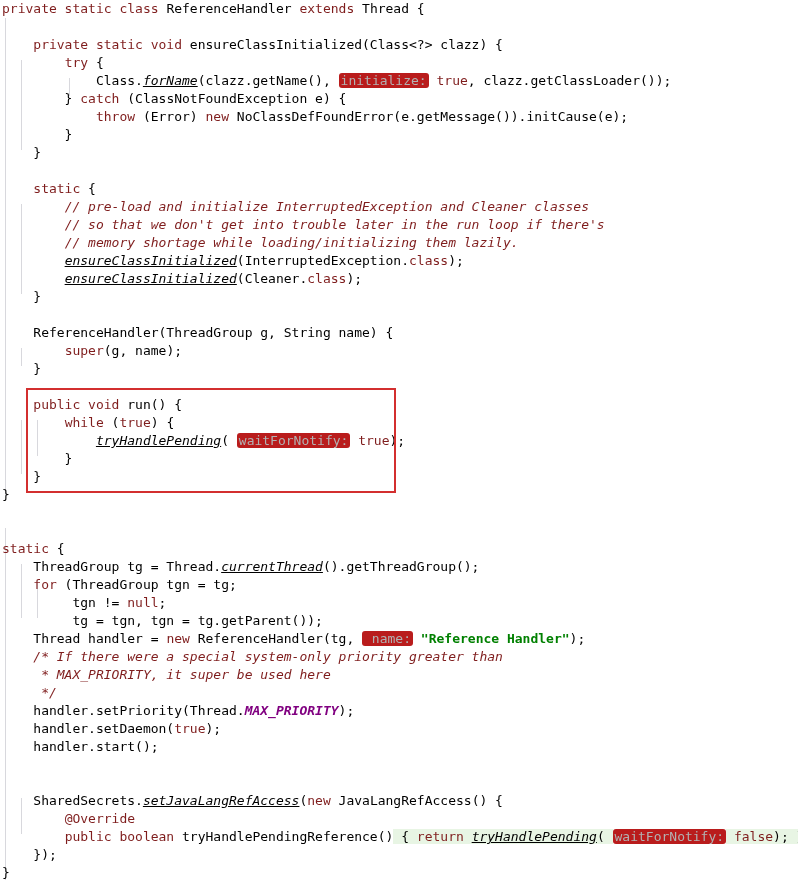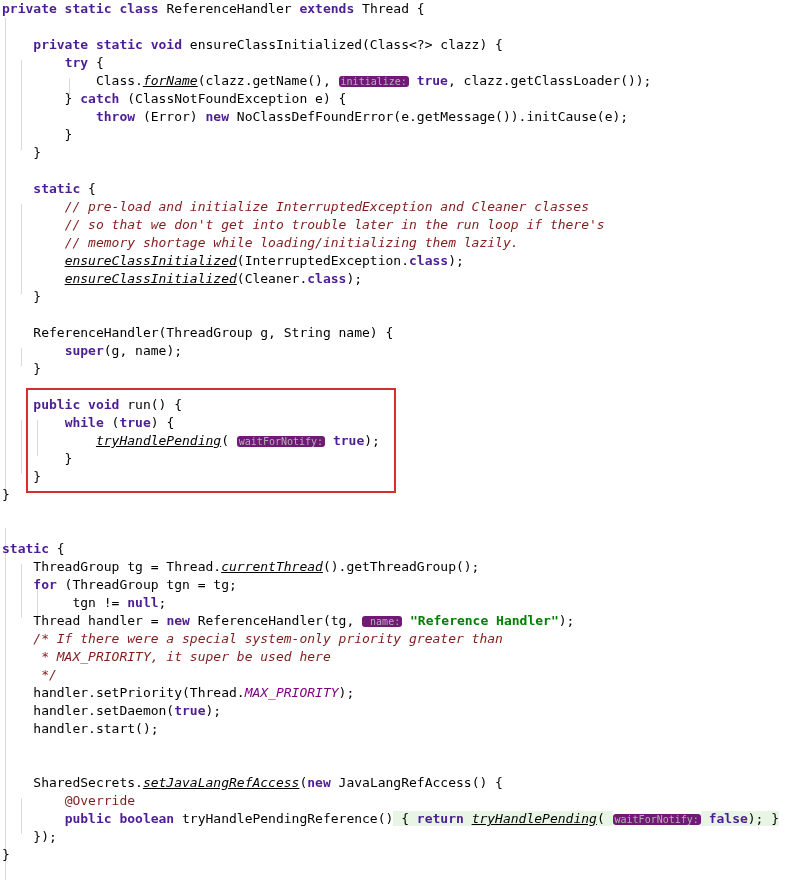--- a/index.html
+++ b/index.html
@@ -27,33 +27,33 @@
   
   .guide{
     position:absolute;
     width:1px;
     background:#d8d8dd;
     z-index:0;
   }
   .line > span{position:relative;z-index:1;}
 
   
-  .kw      {color:#4c1d95;font-weight:bold;}
+  .kw      {color:#7f1d1d;font-weight:normal;}
   .plain   {color:#000000;}
   .str     {color:#008000;font-weight:bold;}
   .cmt     {color:#7f1d1d;font-style:italic;}
   .mth     {color:#000000;font-style:italic;text-decoration:underline;}
-  .stat    {color:#800080;font-style:italic;font-weight:normal;}
+  .stat    {color:#800080;font-style:italic;font-weight:bold;}
   .ann     {color:#7f1d1d;}
   .hint    {
     color:#b2b2b2;
-    background:#701a75;
+    background:#b91c1c;
     border-radius:3px;
     padding:0 2px;
-    font-size:10px;
+    font-size:13px;
   }
   .fold{
     background:#e8f5e4;
   }
 
   
   #redbox{
     position:absolute;
     border:2px solid #d32f2f;
     box-sizing:border-box;
@@ -107,20 +107,21 @@
       <div class="line"><span class="plain">            </span><span class="mth">tryHandlePending</span><span class="plain">( </span><span class="hint">waitForNotify:</span><span class="plain"> </span><span class="kw">true</span><span class="plain">);</span></div>
       <div class="line"><span class="plain">        }</span></div>
       <div class="line"><span class="plain">    }</span></div>
       <div class="line"><span class="plain">}</span></div>
       <div class="line">&nbsp;</div>
       <div class="line">&nbsp;</div>
       <div class="line"><span class="kw">static</span><span class="plain"> {</span></div>
       <div class="line"><span class="plain">    ThreadGroup tg = Thread.</span><span class="mth">currentThread</span><span class="plain">().getThreadGroup();</span></div>
       <div class="line"><span class="plain">    </span><span class="kw">for</span><span class="plain"> (ThreadGroup tgn = tg;</span></div>
       <div class="line"><span class="plain">         tgn != </span><span class="kw">null</span><span class="plain">;</span></div>
+      <div class="line"><span class="plain">         tg = tgn, tgn = tg.getParent());</span></div>
       <div class="line"><span class="plain">    Thread handler = </span><span class="kw">new</span><span class="plain"> ReferenceHandler(tg, </span><span class="hint"> name:</span><span class="plain"> </span><span class="str">"Reference Handler"</span><span class="plain">);</span></div>
       <div class="line"><span class="plain">    </span><span class="cmt">/* If there were a special system-only priority greater than</span></div>
       <div class="line"><span class="plain">     </span><span class="cmt">* MAX_PRIORITY, it super be used here</span></div>
       <div class="line"><span class="plain">     </span><span class="cmt">*/</span></div>
       <div class="line"><span class="plain">    handler.setPriority(Thread.</span><span class="stat">MAX_PRIORITY</span><span class="plain">);</span></div>
       <div class="line"><span class="plain">    handler.setDaemon(</span><span class="kw">true</span><span class="plain">);</span></div>
       <div class="line"><span class="plain">    handler.start();</span></div>
       <div class="line">&nbsp;</div>
       <div class="line"><span class="plain">    </span></div>
       <div class="line"><span class="plain">    SharedSecrets.</span><span class="mth">setJavaLangRefAccess</span><span class="plain">(</span><span class="kw">new</span><span class="plain"> JavaLangRefAccess() {</span></div>

